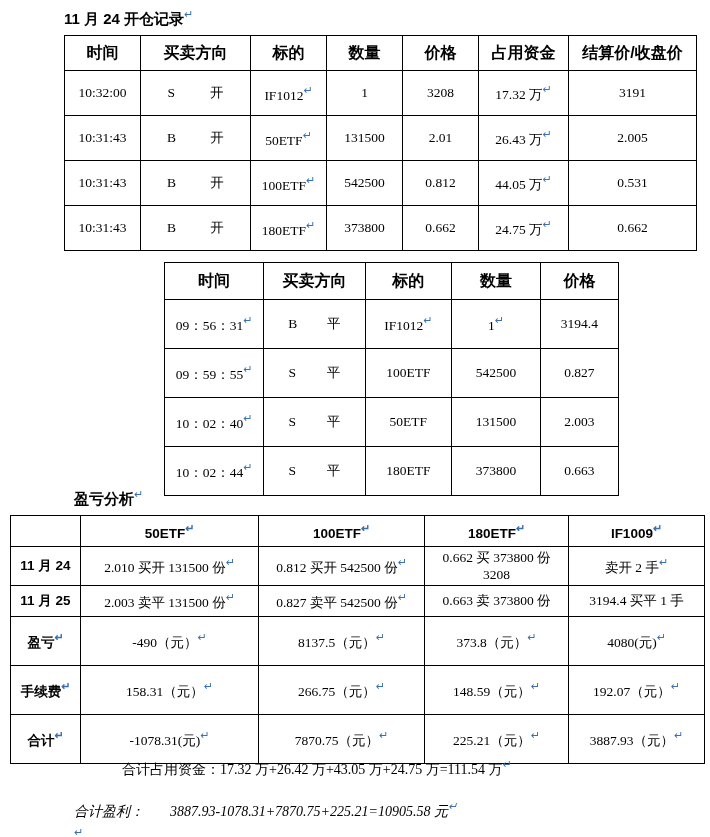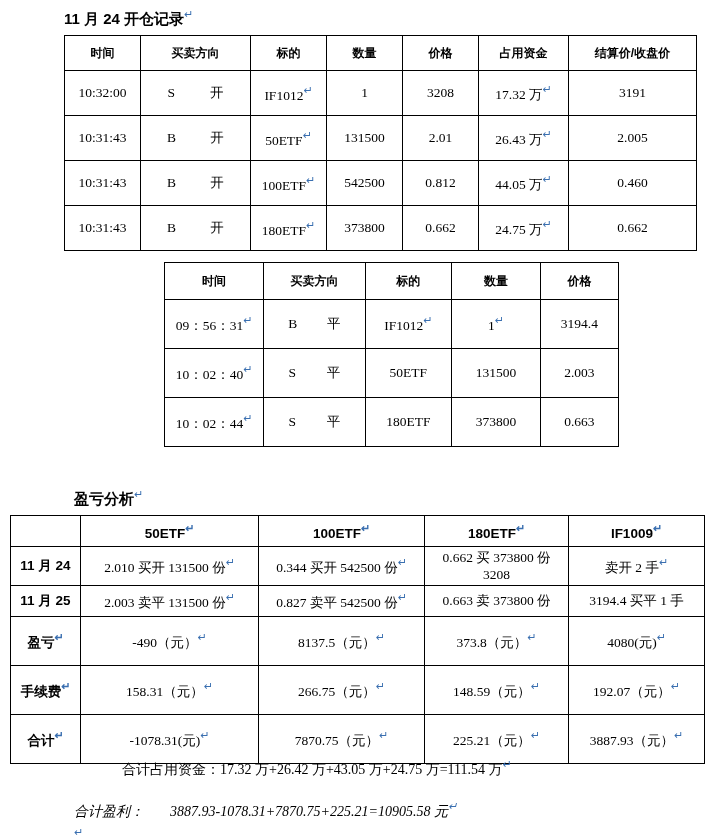--- a/index.html
+++ b/index.html
@@ -40,21 +40,21 @@
     border: 1px solid #000000;
     text-align: center;
     vertical-align: middle;
     font-size: 13.5px;
     padding: 2px 3px;
     font-family: "Liberation Serif", "DejaVu Serif", serif;
   }
   table.doc td.hdr {
     font-weight: bold;
     font-family: "Liberation Sans", "DejaVu Sans", sans-serif;
-    font-size: 12px;
+    font-size: 16px;
   }
   
   #t1-wrap {
     position: absolute;
     left: 64px;
     top: 8px;
     width: 610px;
   }
   #t1 {
     margin-top: 6px;
@@ -180,21 +180,21 @@
         <td>
           <div class="bs-cell">
             <span>B</span>
             <span>开</span>
           </div>
         </td>
         <td><span>100ETF</span><span class="pilcrow">↵</span></td>
         <td>542500</td>
         <td>0.812</td>
         <td><span>44.05 万</span><span class="pilcrow">↵</span></td>
-        <td>0.460</td>
+        <td>0.531</td>
       </tr>
       <tr>
         <td>10:31:43</td>
         <td>
           <div class="bs-cell">
             <span>B</span>
             <span>开</span>
           </div>
         </td>
         <td><span>180ETF</span><span class="pilcrow">↵</span></td>
@@ -231,20 +231,32 @@
           <div class="bs-cell">
             <span>B</span>
             <span>平</span>
           </div>
         </td>
         <td><span>IF1012</span><span class="pilcrow">↵</span></td>
         <td><span>1</span><span class="pilcrow">↵</span></td>
         <td>3194.4</td>
       </tr>
       <tr>
+        <td><span>09：59：55</span><span class="pilcrow">↵</span></td>
+        <td>
+          <div class="bs-cell">
+            <span>S</span>
+            <span>平</span>
+          </div>
+        </td>
+        <td>100ETF</td>
+        <td>542500</td>
+        <td>0.827</td>
+      </tr>
+      <tr>
         <td><span>10：02：40</span><span class="pilcrow">↵</span></td>
         <td>
           <div class="bs-cell">
             <span>S</span>
             <span>平</span>
           </div>
         </td>
         <td>50ETF</td>
         <td>131500</td>
         <td>2.003</td>
@@ -283,21 +295,21 @@
         <td class="hdr"></td>
         <td class="hdr"><span>50ETF</span><span class="pilcrow">↵</span></td>
         <td class="hdr"><span>100ETF</span><span class="pilcrow">↵</span></td>
         <td class="hdr"><span>180ETF</span><span class="pilcrow">↵</span></td>
         <td class="hdr"><span>IF1009</span><span class="pilcrow">↵</span></td>
       </tr>
 
       <tr>
         <td class="lbl">11 月 24</td>
         <td><span>2.010 买开 131500 份</span><span class="pilcrow">↵</span></td>
-        <td><span>0.344 买开 542500 份</span><span class="pilcrow">↵</span></td>
+        <td><span>0.812 买开 542500 份</span><span class="pilcrow">↵</span></td>
         <td>
           <div class="split2">
             <span>0.662 买 373800 份</span>
             <span>3208</span>
           </div>
         </td>
         <td><span>卖开 2 手</span><span class="pilcrow">↵</span></td>
       </tr>
 
       <tr>

